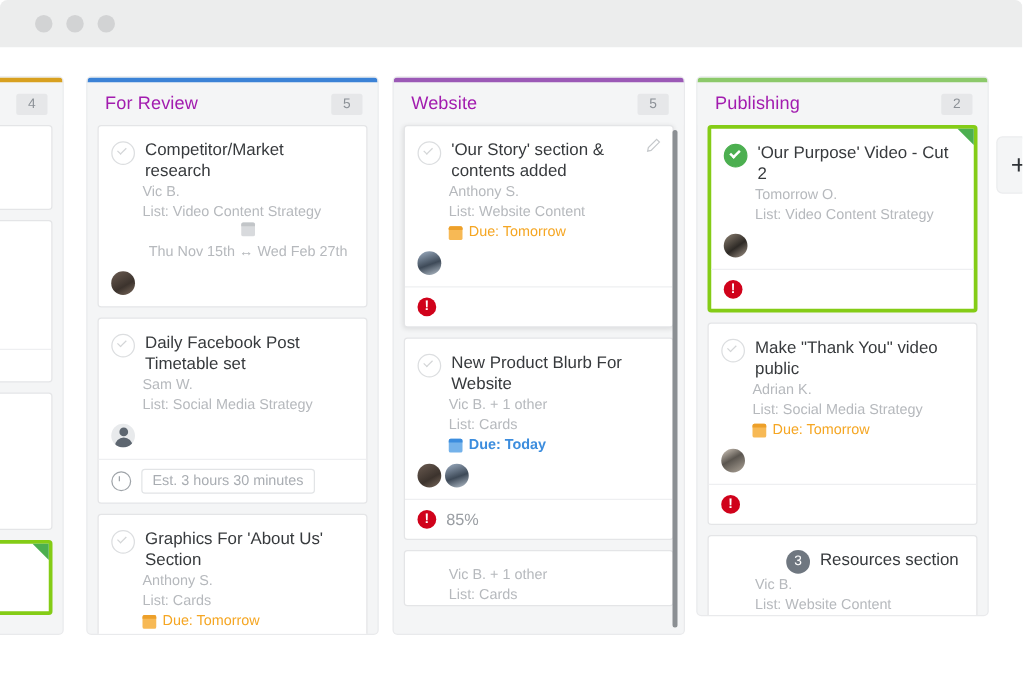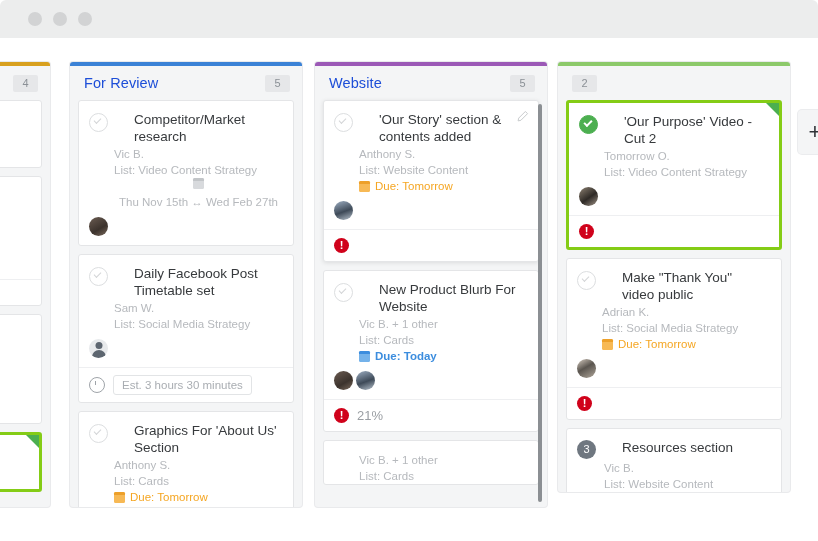--- a/index.html
+++ b/index.html
@@ -73,21 +73,21 @@
   .col-header {
     height: 34px;
     display: flex;
     align-items: center;
     padding: 0 12px 0 14px;
     background: #f4f5f6;
   }
   .col-title {
     flex: 1;
     font-size: 14.5px;
-    color: #1d4ed8;
+    color: #a21caf;
     letter-spacing: 0.1px;
   }
   .col-count {
     min-width: 17px;
     height: 17px;
     padding: 0 4px;
     border-radius: 2px;
     background: #e6e7e9;
     color: #8b9096;
     font-size: 11px;
@@ -115,21 +115,22 @@
   .corner-flag {
     position: absolute;
     top: 0; right: 0;
     width: 0; height: 0;
     border-top: 13px solid #4caf50;
     border-left: 13px solid transparent;
   }
   .card-top {
     display: flex;
     align-items: flex-start;
-    gap: 26px;
+    gap: 8px;
+    justify-content: flex-end;
   }
   .check {
     flex: 0 0 auto;
     width: 17px; height: 17px;
     border-radius: 50%;
     border: 1.5px solid #dcdee0;
     margin-top: 2px;
     position: relative;
   }
   .check::after {
@@ -475,37 +476,38 @@
           <div class="daterow blue">
             <span class="cal blue"></span>
             <span>Due: Today</span>
           </div>
           <div class="avatars">
             <span class="av p1"></span>
             <span class="av p2"></span>
           </div>
           <div class="card-foot">
             <span class="alert"></span>
-            <span class="pct">21%</span>
+            <span class="pct">85%</span>
           </div>
         </div>
 
         <div class="card">
           <div class="meta tight">Vic B. + 1 other</div>
           <div class="meta">List: Cards</div>
 
         </div>
 
       </div>
       <div class="col-scrollbar" style="right:5px; height:398px;"></div>
     </div>
 
     <div class="column" style="left:558px; width:232px; height:430px;">
       <div class="col-accent" style="background:#8cc96a;"></div>
       <div class="col-header">
+        <span class="col-title">Publishing</span>
         <span class="col-count">2</span>
       </div>
       <div class="col-cards">
 
         <div class="card done">
           <div class="corner-flag"></div>
           <div class="card-top">
             <span class="check checked"></span>
             <span class="card-title">'Our Purpose' Video - Cut 2</span>
           </div>

